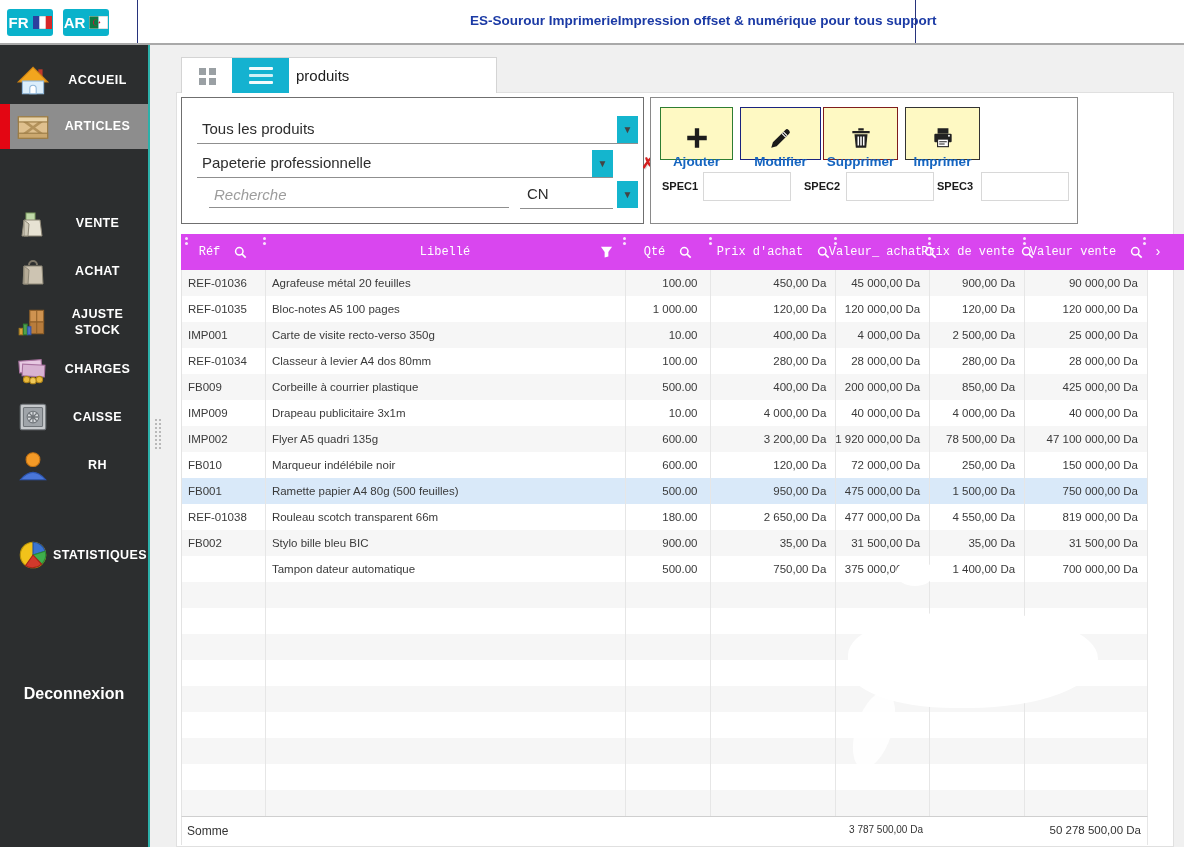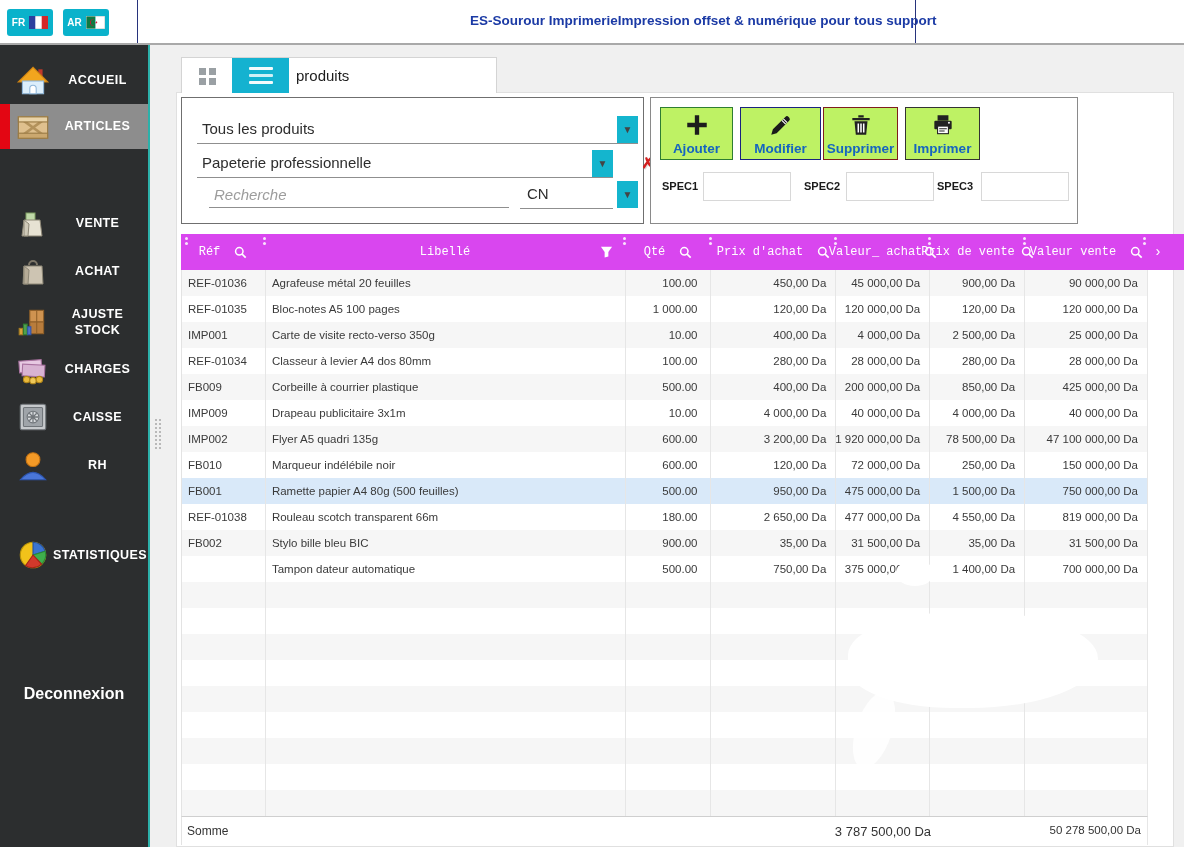--- a/index.html
+++ b/index.html
@@ -2,21 +2,21 @@
 <html><head>
 <meta charset="utf-8">
 <style>
   * { margin:0; padding:0; box-sizing:border-box; }
   html,body { background:#fff; }
   body { font-family:"Liberation Sans", sans-serif; }
   .screen { position:relative; width:1184px; height:847px; overflow:hidden; background:#fff; }
 
   
   .topbar { position:absolute; left:0; top:0; width:1184px; height:45px; background:#fff; border-bottom:2px solid #a9a9a9; z-index:30; }
-  .lang-btn { position:absolute; top:9px; height:27px; width:46px; background:#0ab2cb; border:none; border-radius:3px; color:#fff; font-weight:bold; font-size:10px; display:flex; align-items:center; justify-content:center; gap:4px; cursor:pointer; font-family:"Liberation Sans",sans-serif; }
+  .lang-btn { position:absolute; top:9px; height:27px; width:46px; background:#0ab2cb; border:none; border-radius:3px; color:#fff; font-weight:bold; font-size:15px; display:flex; align-items:center; justify-content:center; gap:4px; cursor:pointer; font-family:"Liberation Sans",sans-serif; }
   .lang-btn.fr { left:7px; }
   .lang-btn.ar { left:63px; }
   .flag { display:inline-block; line-height:0; }
   .top-vline { position:absolute; top:0; width:1px; height:43px; background:#27337c; }
   .top-vline.v1 { left:137px; }
   .top-vline.v2 { left:915px; }
   .top-title { position:absolute; left:470px; top:13px; display:flex; color:#1b3aa5; font-weight:bold; font-size:13.5px; white-space:nowrap; }
 
   
   .sidebar { position:absolute; left:0; top:45px; width:150px; height:802px; background:#2c2e2f; border-right:2px solid #2cb1aa; z-index:25; }
@@ -47,21 +47,21 @@
   .f-row { position:absolute; left:15px; height:32px; }
   .f-row .f-line { position:absolute; left:0; bottom:0; border-bottom:1px solid #8f8f8f; }
   .f-text { position:absolute; left:5px; bottom:7px; font-size:15px; color:#2d2d2d; white-space:nowrap; }
   .dd-btn { position:absolute; bottom:1px; width:21px; height:27px; background:#14b5ce; border:none; color:#444; font-size:10px; cursor:pointer; display:flex; align-items:center; justify-content:center; }
   .search-input { position:absolute; left:12px; bottom:1px; width:300px; border:none; outline:none; border-bottom:1px solid #8f8f8f; font-size:15px; padding:4px 5px; color:#2d2d2d; font-family:"Liberation Sans",sans-serif; background:transparent; }
   .search-input::placeholder { font-style:italic; color:#9c9c9c; }
   .clear-x { position:absolute; right:-41px; bottom:6px; color:#d21f1f; font-weight:bold; font-size:15px; cursor:pointer; text-shadow:1px 1px 0 #ddd; }
 
   
   .actions-panel { position:absolute; left:650px; top:97px; width:428px; height:127px; background:#fff; border:1px solid #8a8a8a; z-index:6; }
-  .act-btn { position:absolute; top:9px; height:53px; background:#bef264; display:flex; flex-direction:column; align-items:center; justify-content:space-between; padding:4px 2px 3px; cursor:pointer;text-align:right; }
+  .act-btn { position:absolute; top:9px; height:53px; background:#fef9c3; display:flex; flex-direction:column; align-items:center; justify-content:space-between; padding:17px 2px 3px; cursor:pointer;text-align:right; }
   .act-btn .albl { color:#1565c0; font-weight:bold; font-size:13.5px; font-family:"Liberation Sans",sans-serif; }
   .btn-add { left:9px; width:73px; border:1px solid #2e7d32; }
   .btn-edit { left:89px; width:81px; border:1px solid #1a237e; }
   .btn-del { left:172px; width:75px; border:1px solid #7f1d1d; }
   .btn-print { left:254px; width:75px; border:1px solid #333; }
   .spec-lbl { position:absolute; top:82px; font-size:11px; font-weight:bold; color:#1b1b1b; }
   .spec-input { position:absolute; top:74px; width:88px; height:29px; border:1px solid #d8d8d8; background:#fff; font-size:12px; padding:0 4px; }
 
   
   .table { position:absolute; left:181px; top:234px; width:987px; z-index:6; }
@@ -80,21 +80,21 @@
   .t-row:nth-child(odd) { background:#f6f6f6; }
   .t-row.selected { background:#d9e9f9 !important; }
   .t-row .c { border-right:1px solid #e6e6e6; display:flex; align-items:center; font-size:11.5px; color:#3a3a3a; overflow:hidden; white-space:nowrap; }
   .c.c-ref { padding-left:6px; }
   .c.c-lib { padding-left:6px; }
   .c.c-num { justify-content:flex-end; padding-right:9px; }
   .c.c-qte { padding-right:13px; }
 
   .t-footer { position:relative; width:967px; height:29px; background:#fff; border-top:1px solid #cfcfcf; border-left:1px solid #e3e3e3; border-right:1px solid #e6e6e6; }
   .t-footer .sum-lbl { position:absolute; left:5px; top:7px; font-size:12px; color:#333; }
-  .t-footer .tot1 { position:absolute; right:216px; top:7px; font-size:13px; color:#333; }
+  .t-footer .tot1 { position:absolute; right:224px; top:7px; font-size:10px; color:#333; }
   .t-footer .tot2 { position:absolute; right:6px; top:7px; font-size:11.5px; color:#333; }
 
   
   .blob1 { position:absolute; left:848px; top:612px; width:250px; height:96px; background:#fff; border-radius:48% 52% 55% 45%; z-index:7; }
   .blob2 { position:absolute; left:896px; top:560px; width:38px; height:26px; background:#fff; border-radius:50%; z-index:7; }
   .blob3 { position:absolute; left:856px; top:690px; width:36px; height:80px; background:rgba(255,255,255,.85); border-radius:50%; z-index:7; transform:rotate(18deg); }
 </style>
 </head>
 <body>
 

